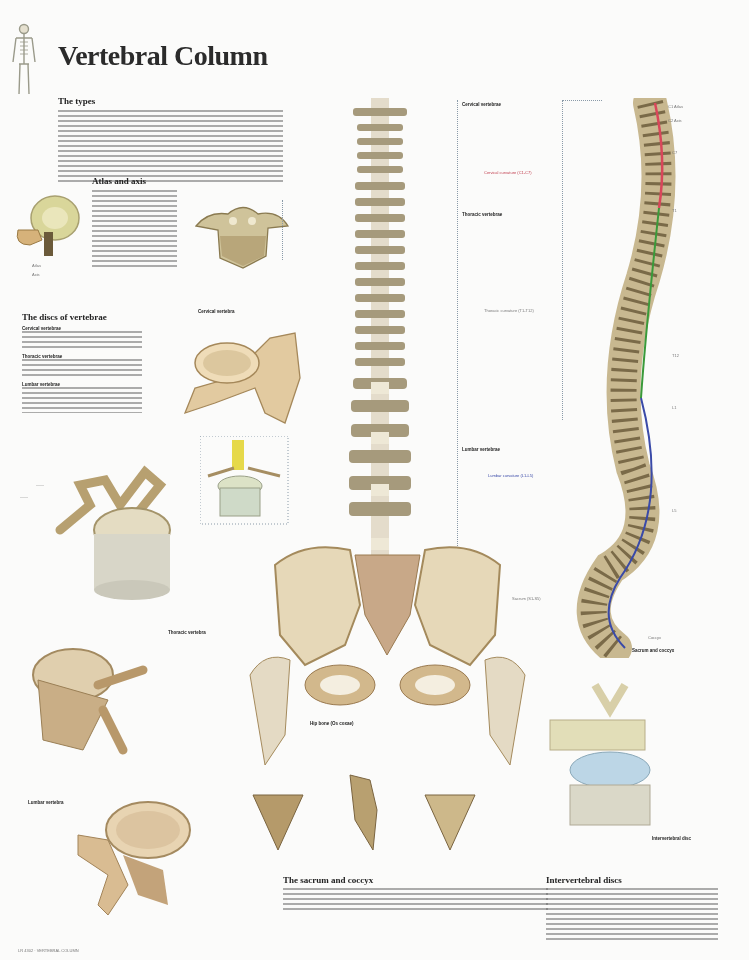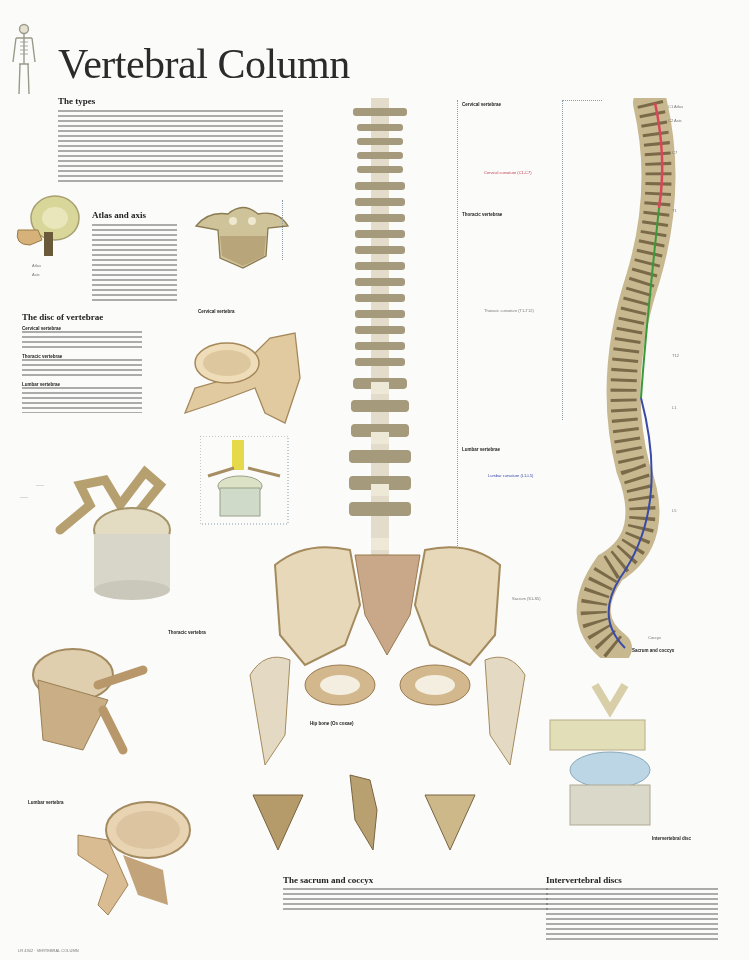--- a/index.html
+++ b/index.html
@@ -1,19 +1,19 @@
 <!DOCTYPE html>
 <html><head>
   <meta charset="utf-8">
   <style>
     * { box-sizing: border-box; margin: 0; padding: 0; }
     html, body { width: 749px; height: 960px; background: #fbfbfa; overflow: hidden; }
     body { position: relative; font-family: "Liberation Serif", serif; color: #222; }
     .abs { position: absolute; }
-    .title { left: 58px; top: 40px; font-size: 42px; font-weight: normal; letter-spacing: -0.5px; color: #2b2b2b; }
+    .title { left: 58px; top: 40px; font-size: 28px; font-weight: bold; letter-spacing: -0.5px; color: #2b2b2b; }
     .h { font-family: "Liberation Serif", serif; font-weight: bold; font-size: 9px; color: #222; }
     .lbl { font-family: "Liberation Sans", sans-serif; font-size: 4px; color: #777; white-space: nowrap; }
     .lbl-b { font-family: "Liberation Sans", sans-serif; font-size: 4.5px; color: #222; font-weight: bold; white-space: nowrap; }
     .lines { background: repeating-linear-gradient(#6a6a6a 0 2px, transparent 2px 5px); opacity: .55; }
     .dotv { border-left: 1px dotted #8a9aa8; }
     .doth { border-top: 1px dotted #8a9aa8; }
     svg { display: block; }
   </style>
 </head>
 <body>
@@ -38,37 +38,37 @@
 <div class="abs" style="left:10px;top:190px;width:70px;height:80px;">
   <svg width="70" height="80">
     <ellipse cx="45" cy="28" rx="24" ry="22" fill="#d9d69a" stroke="#a8a070" stroke-width="1.5"></ellipse>
     <ellipse cx="45" cy="28" rx="13" ry="11" fill="#eae6bb"></ellipse>
     <path d="M8 40 Q4 55 20 55 L32 50 L28 40 Z" fill="#d6b27a" stroke="#9a7a44"></path>
     <rect x="34" y="42" width="9" height="24" fill="#6b5a3a"></rect>
   </svg>
 </div>
 <div class="abs lbl" style="left:32px;top:263px;">Atlas</div>
 <div class="abs lbl" style="left:32px;top:272px;">Axis</div>
-<div class="abs" style="left:92px;top:210px;width:85px;">
+<div class="abs" style="left:92px;top:176px;width:85px;">
   <div class="h">Atlas and axis</div>
   <div class="lines" style="height:80px;margin-top:4px;"></div>
 </div>
 
 <div class="abs" style="left:188px;top:196px;width:110px;height:80px;">
   <svg width="110" height="80">
     <path d="M8 30 Q20 15 40 18 Q55 5 70 18 Q90 14 100 30 L80 32 L78 60 L55 72 L32 62 L30 34 Z" fill="#cfc39a" stroke="#8a7a50" stroke-width="1.3"></path>
     <path d="M32 40 L78 40 L76 60 L55 70 L34 60 Z" fill="#b8a67a"></path>
     <circle cx="45" cy="25" r="4" fill="#efe8cf"></circle>
       <circle cx="64" cy="25" r="4" fill="#efe8cf"></circle>
   </svg>
 </div>
 <div class="abs dotv" style="left:282px;top:200px;height:60px;"></div>
 
 <div class="abs" style="left:22px;top:312px;width:120px;">
-  <div class="h">The disc of vertebrae</div>
+  <div class="h">The discs of vertebrae</div>
   <div class="lbl-b" style="margin-top:4px;">Cervical vertebrae</div>
   <div class="lines" style="height:20px;"></div>
   <div class="lbl-b" style="margin-top:3px;">Thoracic vertebrae</div>
   <div class="lines" style="height:20px;"></div>
   <div class="lbl-b" style="margin-top:3px;">Lumbar vertebrae</div>
   <div class="lines" style="height:26px;"></div>
 </div>
 
 <div class="abs lbl-b" style="left:198px;top:309px;">Cervical vertebra</div>
 <div class="abs" style="left:175px;top:318px;width:130px;height:112px;">

